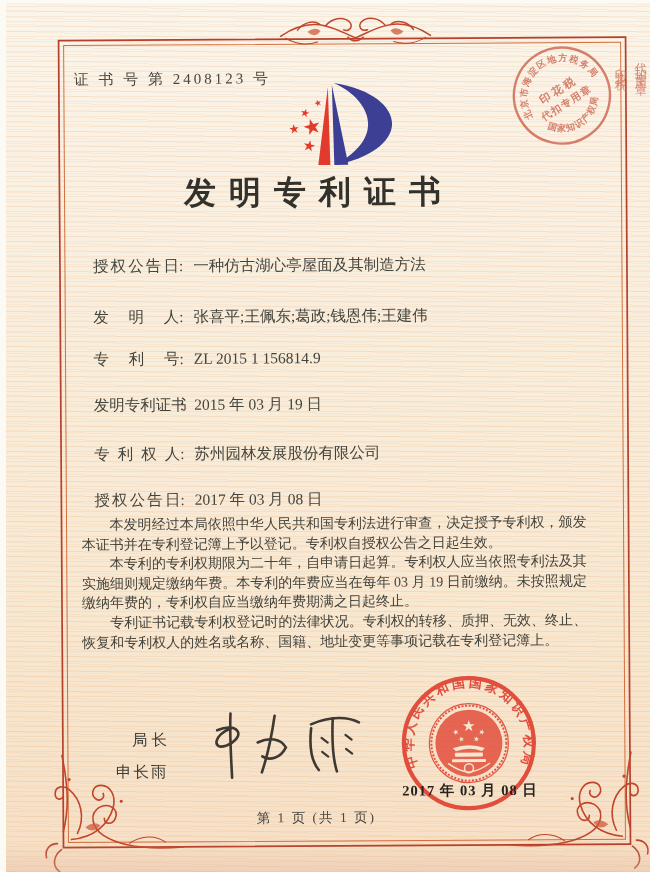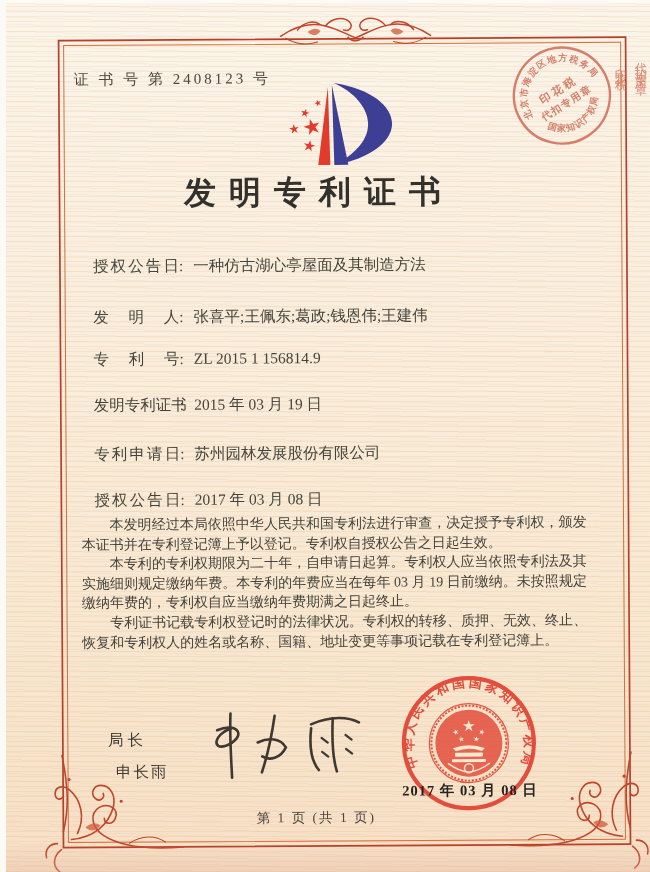--- a/index.html
+++ b/index.html
@@ -23,21 +23,21 @@
   .abs{position:absolute;}
   .cert-no{left:70px;top:66px;font-size:15px;letter-spacing:3px;color:#4a463e;}
   .logo{left:260px;top:76px;width:136px;height:92px;}
   .title{left:0;right:28px;top:168px;text-align:center;font-size:32px;font-weight:bold;
     letter-spacing:13px;padding-left:13px;color:#33312c;}
   .frow{left:88px;font-size:15.5px;color:#45443c;white-space:nowrap;}
   .flabel{display:inline-block;width:86px;text-align:justify;text-align-last:justify;}
   .fvalue{margin-left:10px;}
   .legal{left:75px;width:505px;top:511px;font-size:14px;line-height:19.6px;color:#45443c;}
   .legal p{margin:0;text-indent:2em;text-align:justify;}
-  .sig-role{left:100px;top:726px;font-size:15.5px;color:#3d3b34;letter-spacing:4px;}
+  .sig-role{left:124px;top:726px;font-size:15.5px;color:#3d3b34;letter-spacing:4px;}
   .sig-name{left:108px;top:758px;font-size:15.5px;color:#3d3b34;letter-spacing:2px;text-align:center;}
   .sig-script{left:192px;top:696px;width:178px;height:96px;transform:rotate(-2deg);}
   .seal{left:388px;top:668px;width:146px;height:146px;mix-blend-mode:multiply;opacity:.93;}
   .seal-date{left:394px;top:779px;font-size:14.5px;font-weight:600;color:#26231f;
     letter-spacing:1px;white-space:nowrap;z-index:6;}
   .footer{left:0;right:28px;top:806px;text-align:center;font-size:13.5px;
     letter-spacing:2px;color:#4a4640;}
   .tax-stamp{left:502px;top:38px;width:112px;height:112px;transform:rotate(-32deg);
     mix-blend-mode:multiply;opacity:.85;}
   .edge-col{top:58px;color:#cf6a55;font-size:12px;letter-spacing:5px;
@@ -112,21 +112,21 @@
     <div class="abs frow" style="top:303px">
       <span class="flabel">发明人</span><span>:</span><span class="fvalue">张喜平;王佩东;葛政;钱恩伟;王建伟</span>
     </div>
     <div class="abs frow" style="top:345px">
       <span class="flabel">专利号</span><span>:</span><span class="fvalue">ZL 2015 1 156814.9</span>
     </div>
     <div class="abs frow" style="top:391px">
       <span class="flabel">发明专利证书</span><span>:</span><span class="fvalue">2015 年 03 月 19 日</span>
     </div>
     <div class="abs frow" style="top:440px">
-      <span class="flabel">专利申请日</span><span>:</span><span class="fvalue">苏州园林发展股份有限公司</span>
+      <span class="flabel">专利权人</span><span>:</span><span class="fvalue">苏州园林发展股份有限公司</span>
     </div>
     <div class="abs frow" style="top:486px">
       <span class="flabel">授权公告日</span><span>:</span><span class="fvalue">2017 年 03 月 08 日</span>
     </div>
 
     <div class="abs legal">
       <p>本发明经过本局依照中华人民共和国专利法进行审查，决定授予专利权，颁发本证书并在专利登记簿上予以登记。专利权自授权公告之日起生效。</p>
       <p>本专利的专利权期限为二十年，自申请日起算。专利权人应当依照专利法及其实施细则规定缴纳年费。本专利的年费应当在每年 03 月 19 日前缴纳。未按照规定缴纳年费的，专利权自应当缴纳年费期满之日起终止。</p>
       <p>专利证书记载专利权登记时的法律状况。专利权的转移、质押、无效、终止、恢复和专利权人的姓名或名称、国籍、地址变更等事项记载在专利登记簿上。</p>
     </div>

